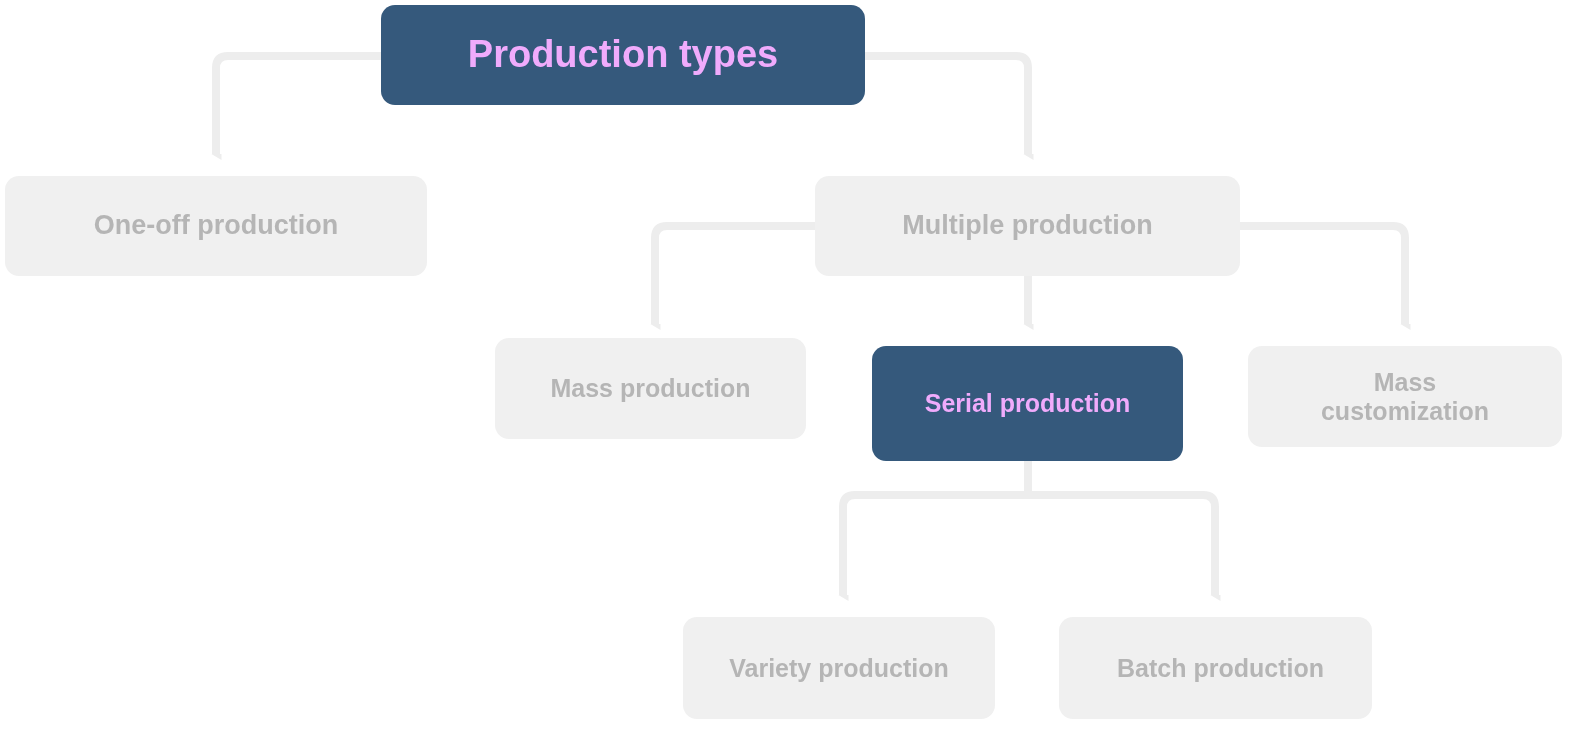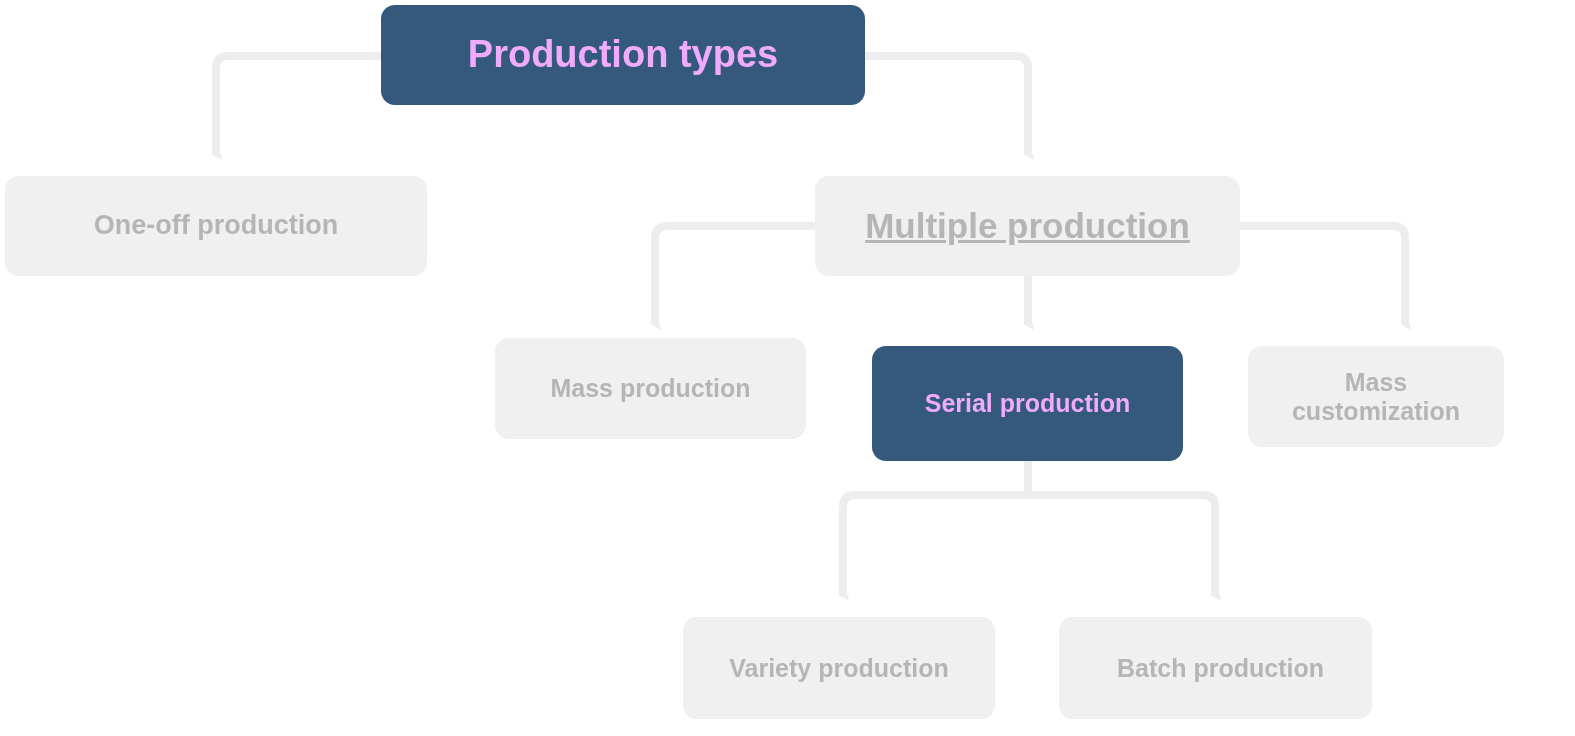--- a/index.html
+++ b/index.html
@@ -82,32 +82,32 @@
 
   <div class="node accent" style="left:381px; top:5px; width:484px; height:100px;">
     <span class="label" style="font-size:38px;">Production types</span>
   </div>
 
   <div class="node grey" style="left:5px; top:176px; width:422px; height:100px;justify-content:center;">
     <span class="label" style="font-size:27px;">One-off production</span>
   </div>
 
   <div class="node grey" style="left:815px; top:176px; width:425px; height:100px;">
-    <span class="label" style="font-size:35px;text-decoration:underline;">Multiple production</span>
+    <span class="label" style="font-size:27px;">Multiple production</span>
   </div>
 
   <div class="node grey" style="left:495px; top:338px; width:311px; height:101px;justify-content:center;">
     <span class="label" style="font-size:25px;">Mass production</span>
   </div>
 
   <div class="node accent" style="left:872px; top:346px; width:311px; height:115px;">
     <span class="label" style="font-size:25px;">Serial production</span>
   </div>
 
-  <div class="node grey" style="left:1248px; top:346px; width:256px; height:101px;">
+  <div class="node grey" style="left:1248px; top:346px; width:314px; height:101px;">
     <span class="label" style="font-size:25px;">Mass
 customization</span>
   </div>
 
   <div class="node grey" style="left:683px; top:617px; width:312px; height:102px;">
     <span class="label" style="font-size:25px;">Variety production</span>
   </div>
 
   <div class="node grey" style="left:1059px; top:617px; width:313px; height:102px;padding-left:20px;">
     <span class="label" style="font-size:25px;">Batch production</span>

